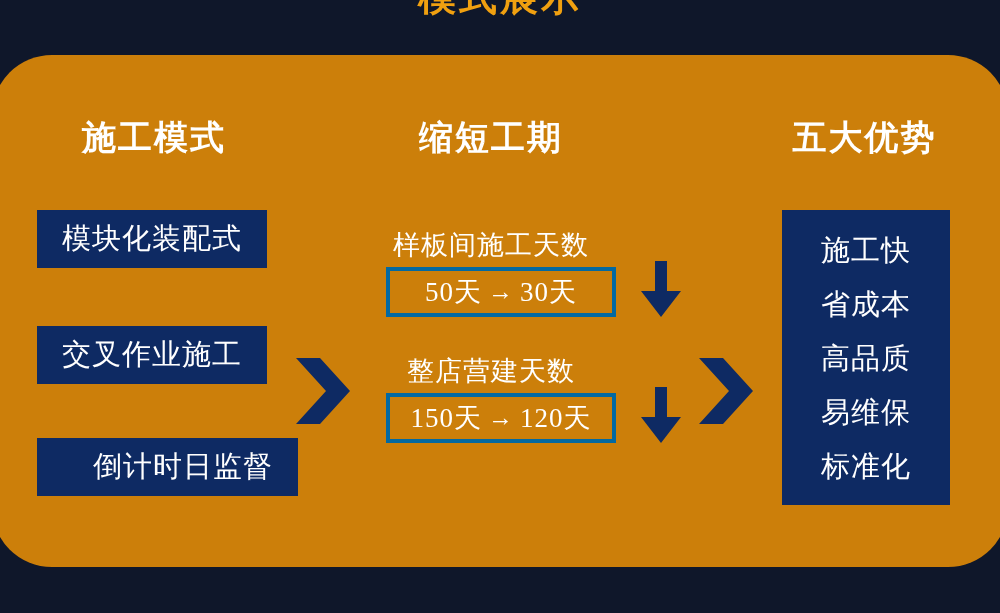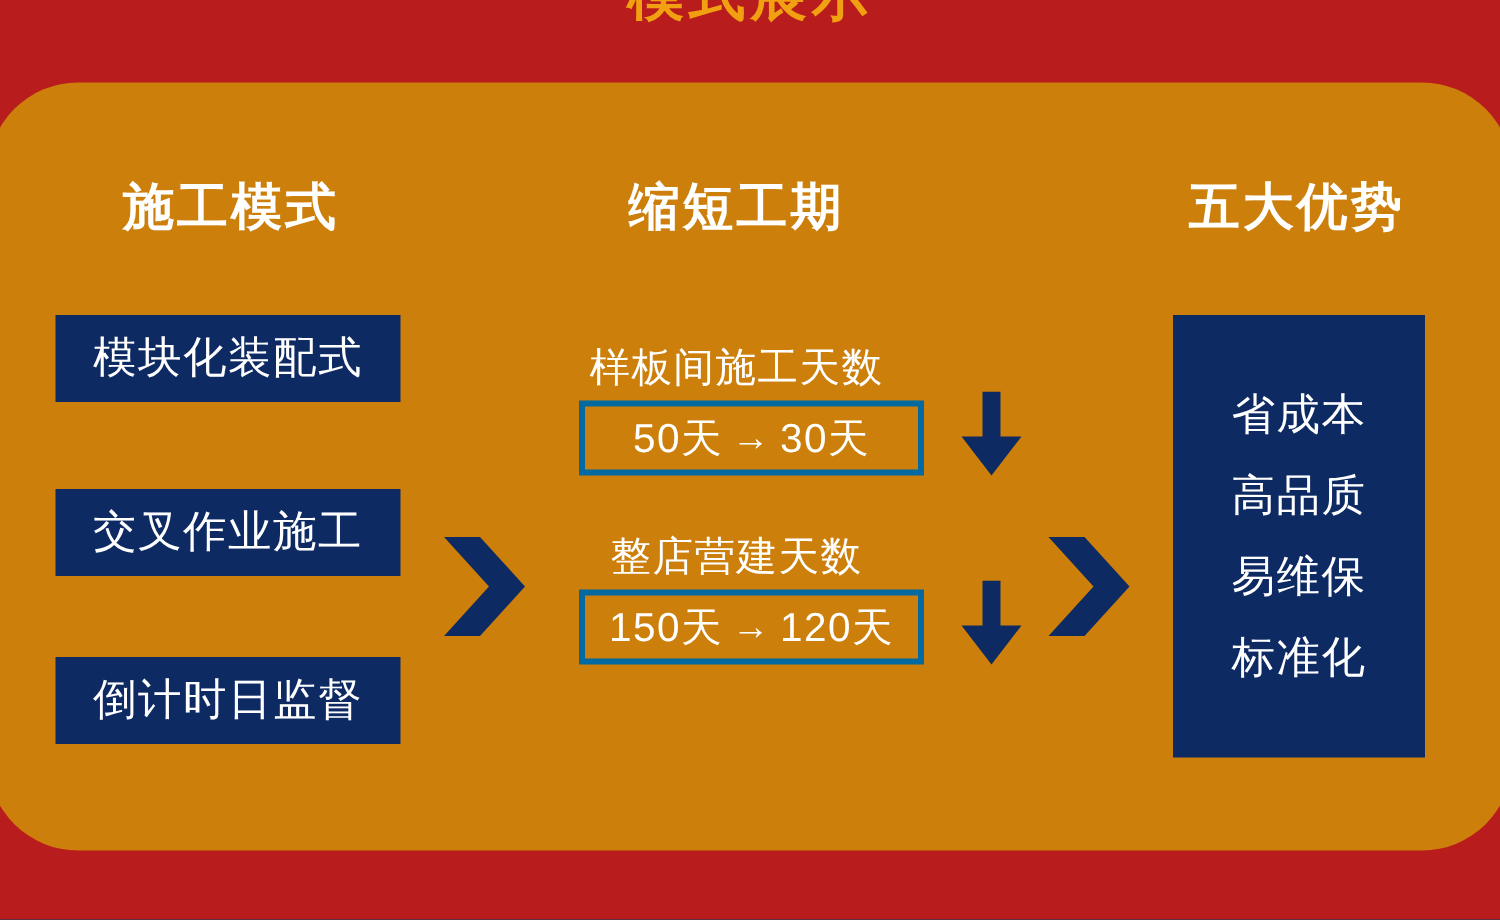--- a/index.html
+++ b/index.html
@@ -4,23 +4,23 @@
 <style>
   html, body {
     margin: 0;
     padding: 0;
     background: #0b2265;
   }
   #stage {
     position: relative;
     width: 1000px;
     height: 613px;
-    background: #b91c1c;
+    background: #0f172a;
     overflow: hidden;
-    font-family: Liberation Sans, sans-serif;
+    font-family: Liberation Serif, serif;
   }
 
   
   .page-title {
     position: absolute;
     left: 0;
     top: -26px;
     width: 1000px;
     text-align: center;
     font-size: 38px;
@@ -73,21 +73,21 @@
     display: flex;
     align-items: center;
     justify-content: center;
     color: #ffffff;
     font-size: 29px;
     letter-spacing: 1px;
     white-space: nowrap;
   }
   .navy-box.b0 { top: 155px; align-items: center; }
   .navy-box.b1 { top: 271px; }
-  .navy-box.b2 { top: 383px; }
+  .navy-box.b2 { top: 383px; padding-left: 31px; }
 
   
   .mid-label {
     position: absolute;
     left: 0;
     width: 258px;
     text-align: center;
     color: #ffffff;
     font-size: 27px;
     letter-spacing: 1px;
@@ -217,20 +217,21 @@
     <div class="chevron chev-2">
       <svg viewBox="0 0 62 74" width="62" height="74" aria-hidden="true">
         <polygon points="4,4 34,37 4,70 28,70 58,37 28,4" fill="#0e2a63"></polygon>
       </svg>
     </div>
 
     <div class="col col-right">
       <div class="col-head" style="width:205px">五大优势</div>
 
       <div class="adv-box">
+        <div class="adv-item">施工快</div>
         <div class="adv-item">省成本</div>
         <div class="adv-item">高品质</div>
         <div class="adv-item">易维保</div>
         <div class="adv-item">标准化</div>
       </div>
     </div>
 
   </div>
 </div>
 

